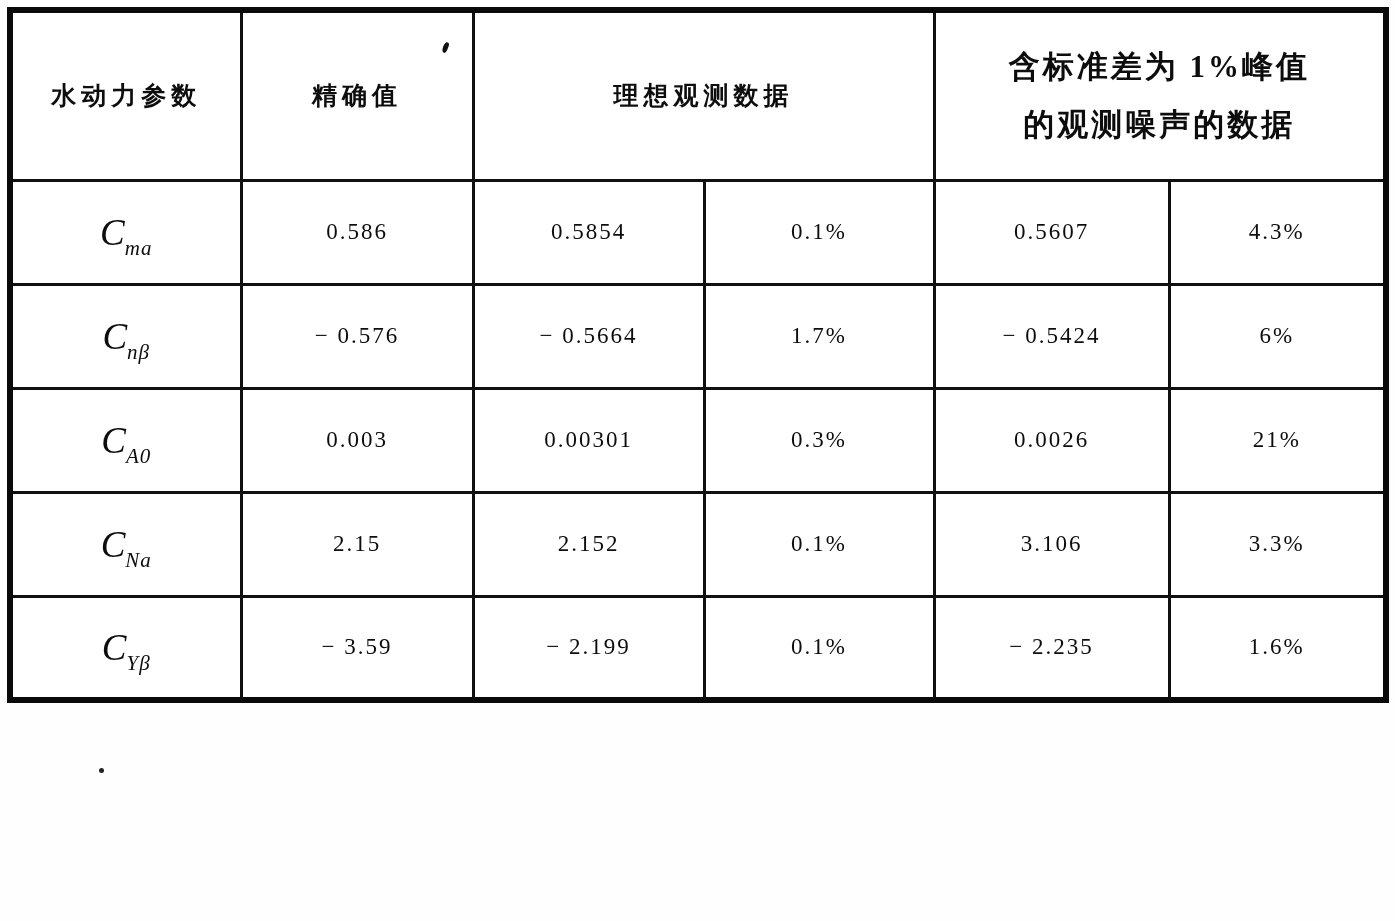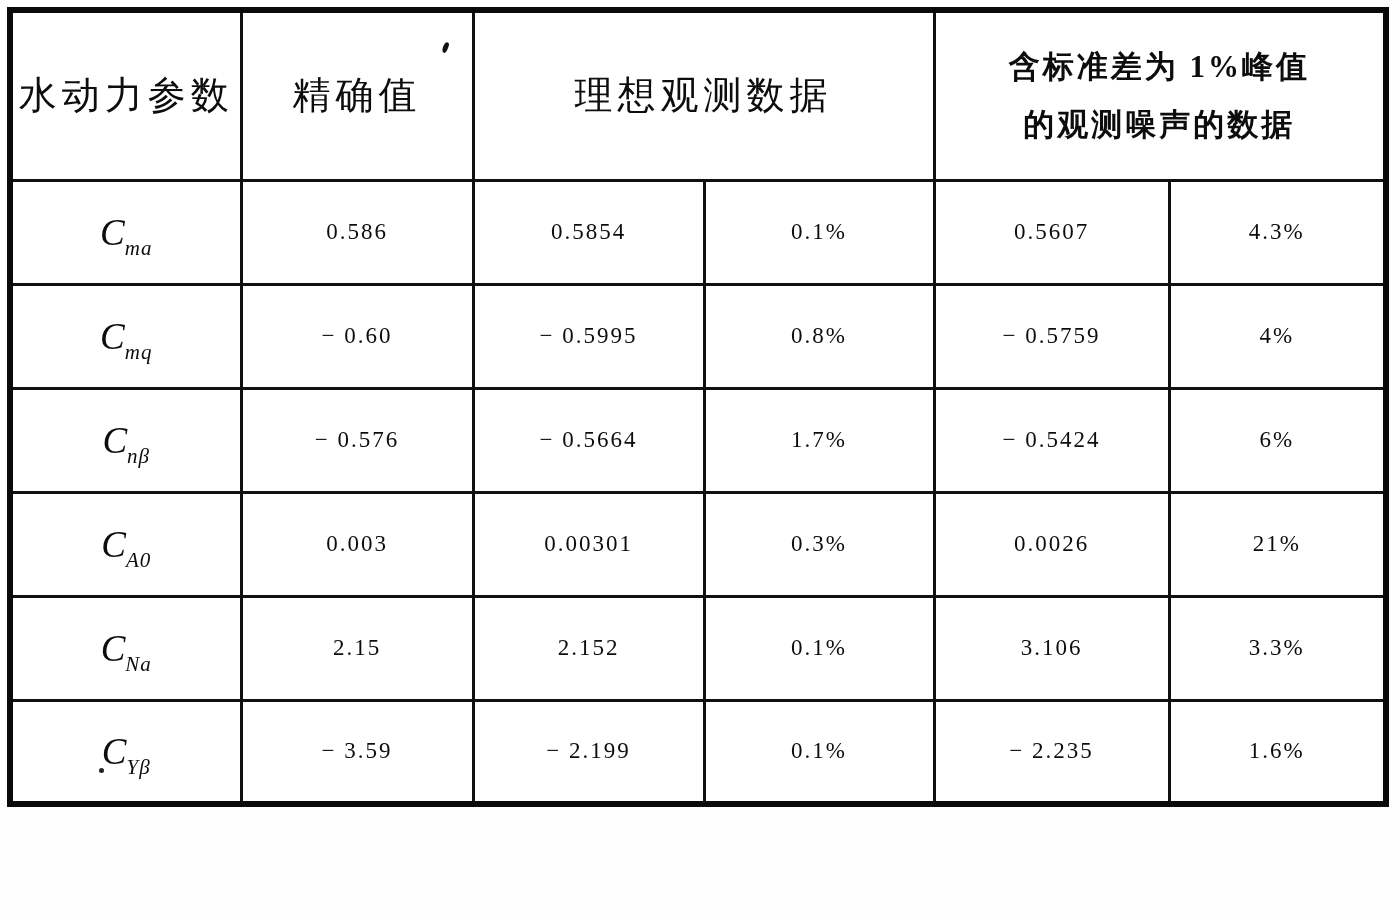--- a/index.html
+++ b/index.html
@@ -33,22 +33,22 @@
     border: 3px solid #101010;
     text-align: center;
     vertical-align: middle;
     padding: 0;
     overflow: hidden;
   }
   tr.header-row { height: 170px; }
   tr.data-row   { height: 104px; }
 
   .zh-head {
-    font-size: 38px;
-    font-weight: 400;
+    font-size: 25px;
+    font-weight: 700;
     letter-spacing: 5px;
     line-height: 1.7;
   }
   .zh-head-2line {
     font-size: 31px;
     font-weight: 700;
     letter-spacing: 3px;
     line-height: 1.85;
   }
   .num {
@@ -128,28 +128,20 @@
 
     <tr class="data-row">
       <td><span class="sym"><i>C</i><sub>ma</sub></span></td>
       <td><span class="num">0.586</span></td>
       <td><span class="num">0.5854</span></td>
       <td><span class="num">0.1%</span></td>
       <td><span class="num">0.5607</span></td>
       <td><span class="num">4.3%</span></td>
     </tr>
 
-    <tr class="data-row">
-      <td><span class="sym"><i>C</i><sub>mq</sub></span></td>
-      <td><span class="num">− 0.60</span></td>
-      <td><span class="num">− 0.5995</span></td>
-      <td><span class="num">0.8%</span></td>
-      <td><span class="num">− 0.5759</span></td>
-      <td><span class="num">4%</span></td>
-    </tr>
 
     <tr class="data-row">
       <td><span class="sym"><i>C</i><sub>nβ</sub></span></td>
       <td><span class="num">− 0.576</span></td>
       <td><span class="num">− 0.5664</span></td>
       <td><span class="num">1.7%</span></td>
       <td><span class="num">− 0.5424</span></td>
       <td><span class="num">6%</span></td>
     </tr>
 

